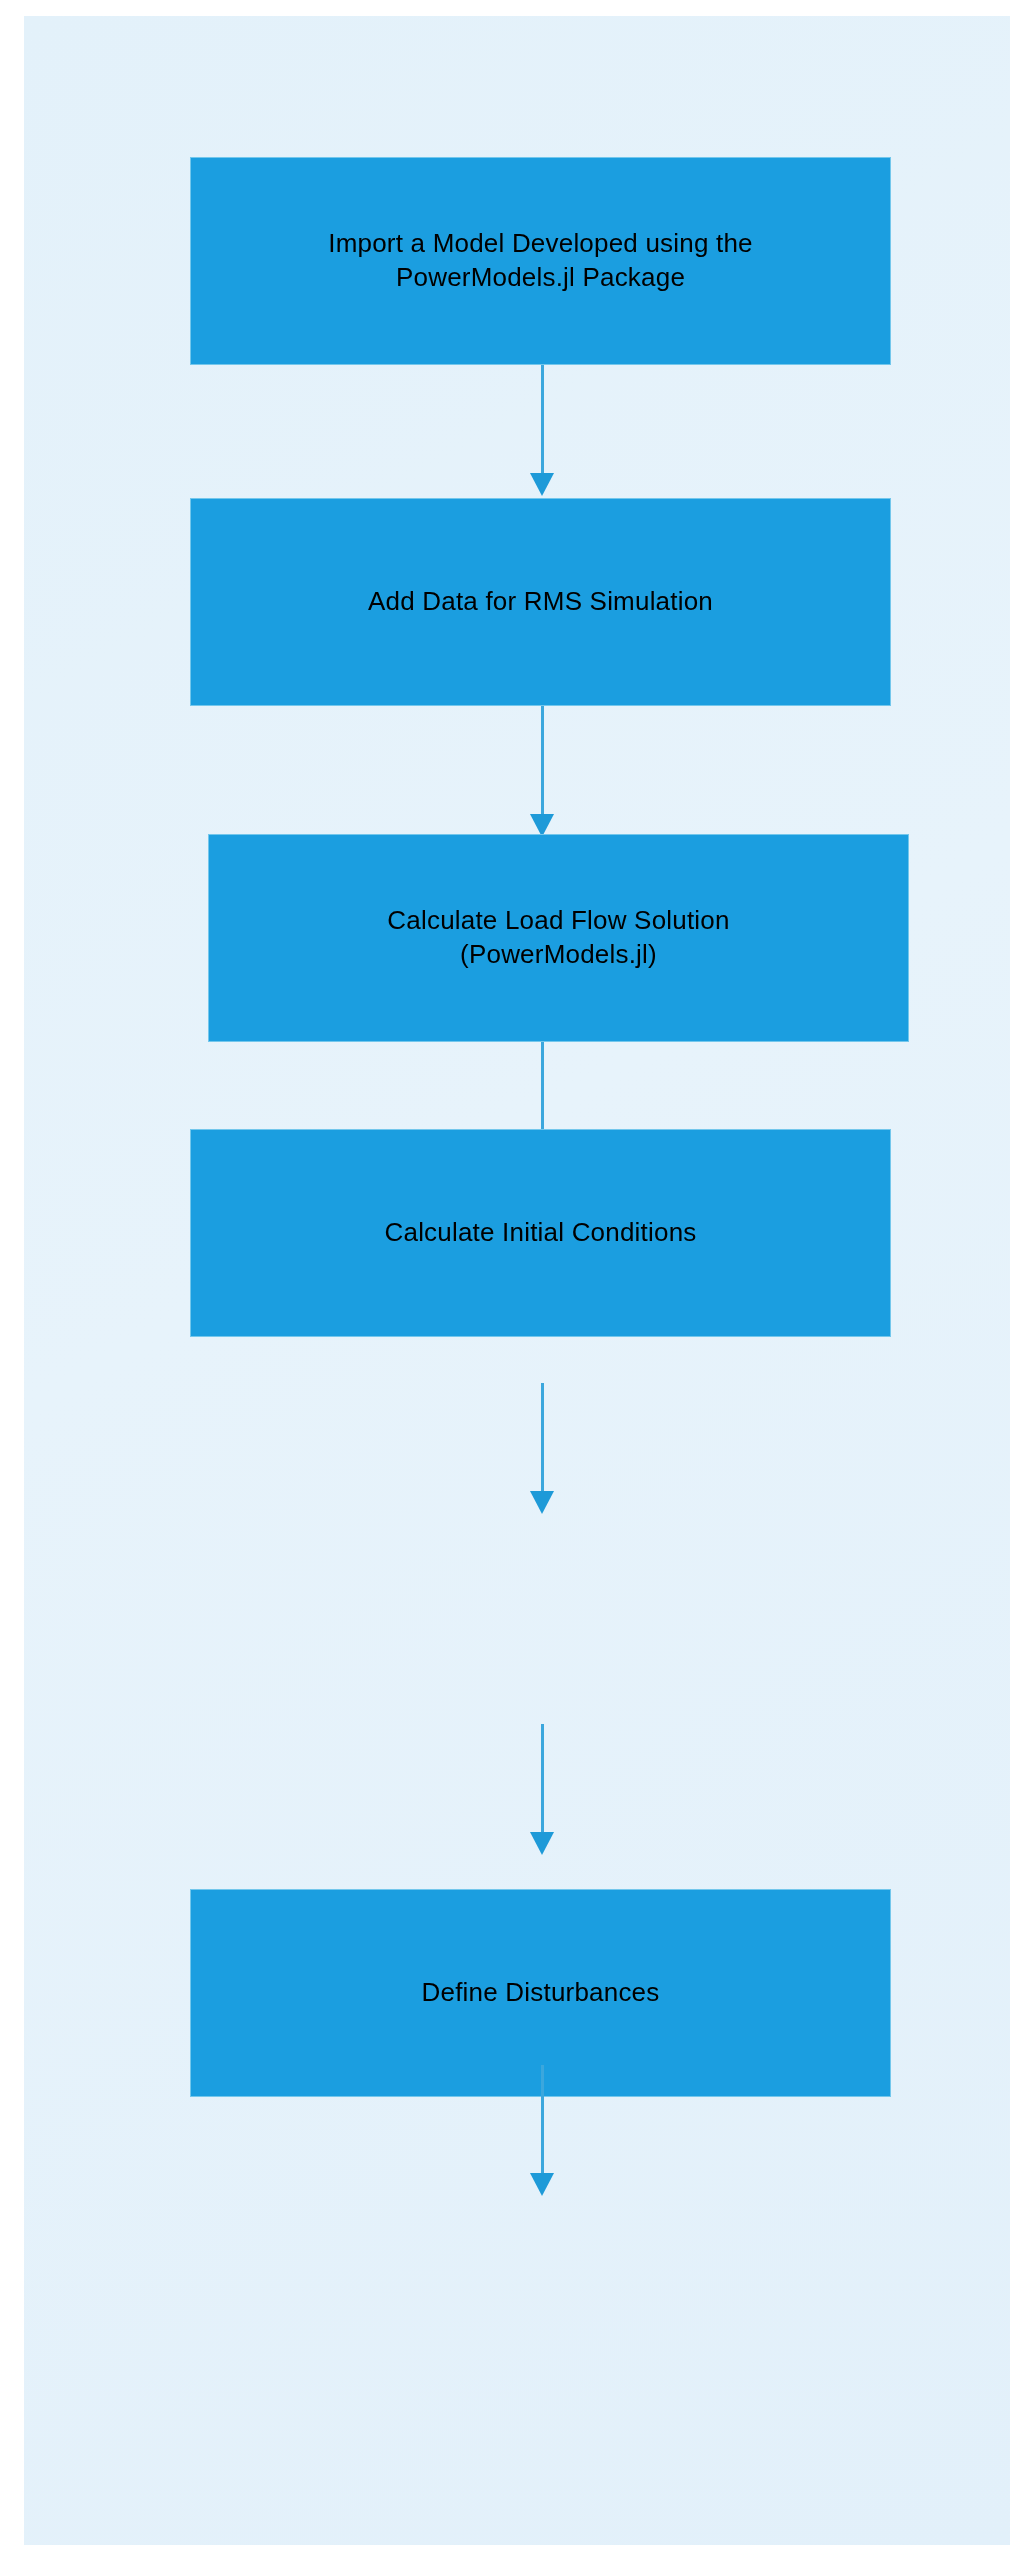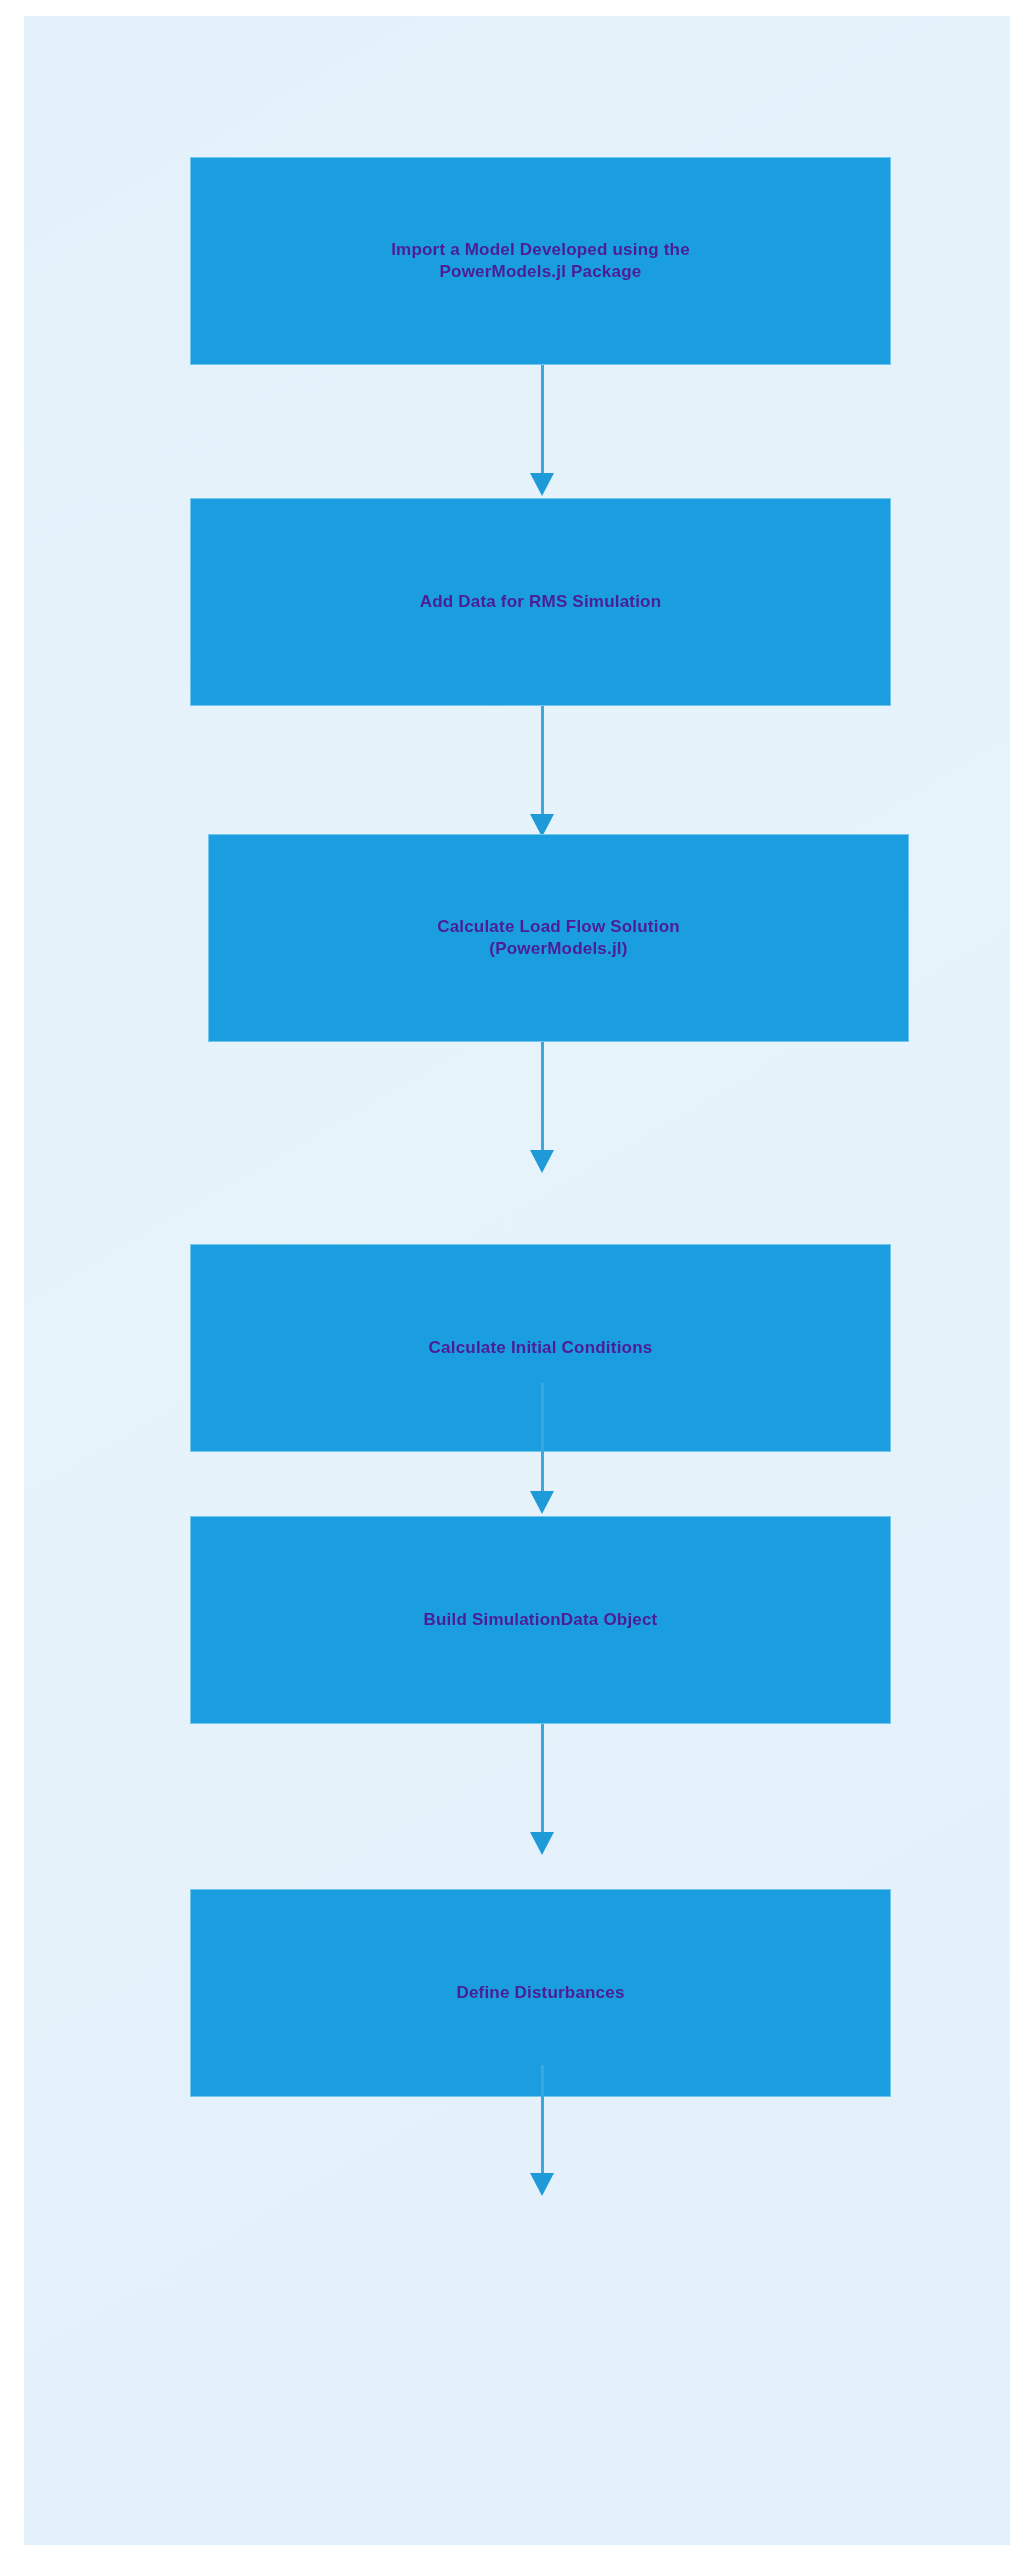--- a/index.html
+++ b/index.html
@@ -36,24 +36,24 @@
     height: 208px;
     box-sizing: border-box;
     background: #1b9ee0;
     border: 1.8px solid #73c7ec;
     display: flex;
     align-items: center;
     justify-content: center;
     text-align: center;
   }
   .flow-node-label {
-    color: #4c1d95;
-    font-size: 17px;
+    color: #000000;
+    font-size: 26px;
     line-height: 1.30;
-    font-weight: 700;
+    font-weight: 400;
     letter-spacing: 0.2px;
     padding: 0 23px;
     white-space: pre-line;
   }
   .flow-connector {
     position: absolute;
     left: 514px;
     width: 9px;
     height: 133px;
   }
@@ -105,32 +105,29 @@
     <div class="flow-node" style="top:818px;margin-left:18px;">
       <span class="flow-node-label">Calculate Load Flow Solution
 (PowerModels.jl)</span>
     </div>
 
     <div class="flow-connector" style="top:1026px;">
       <div class="conn-line"></div>
       <div class="conn-head"></div>
     </div>
 
-    <div class="flow-node" style="top:1228px;align-items:center;">
+    <div class="flow-node" style="top:1113px;align-items:center;">
       <span class="flow-node-label">Calculate Initial Conditions</span>
     </div>
 
     <div class="flow-connector" style="top:1367px;">
       <div class="conn-line"></div>
       <div class="conn-head"></div>
     </div>
 
-    <div class="flow-node" style="top:1500px;">
-      <span class="flow-node-label">Build SimulationData Object</span>
-    </div>
 
     <div class="flow-connector" style="top:1708px;">
       <div class="conn-line"></div>
       <div class="conn-head"></div>
     </div>
 
     <div class="flow-node" style="top:1841px;margin-top:32px;">
       <span class="flow-node-label">Define Disturbances</span>
     </div>
 

